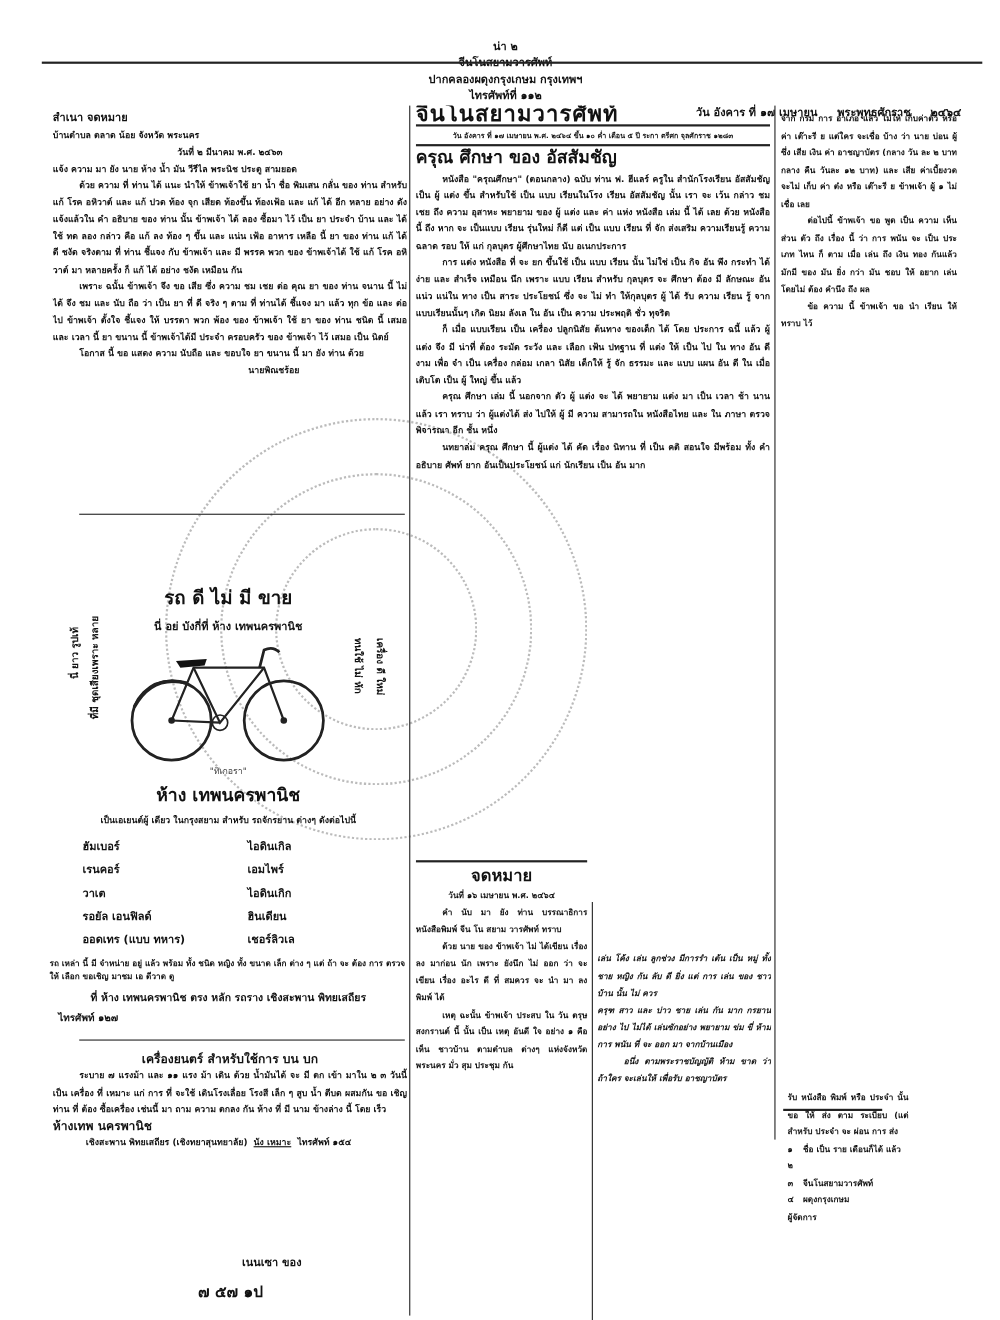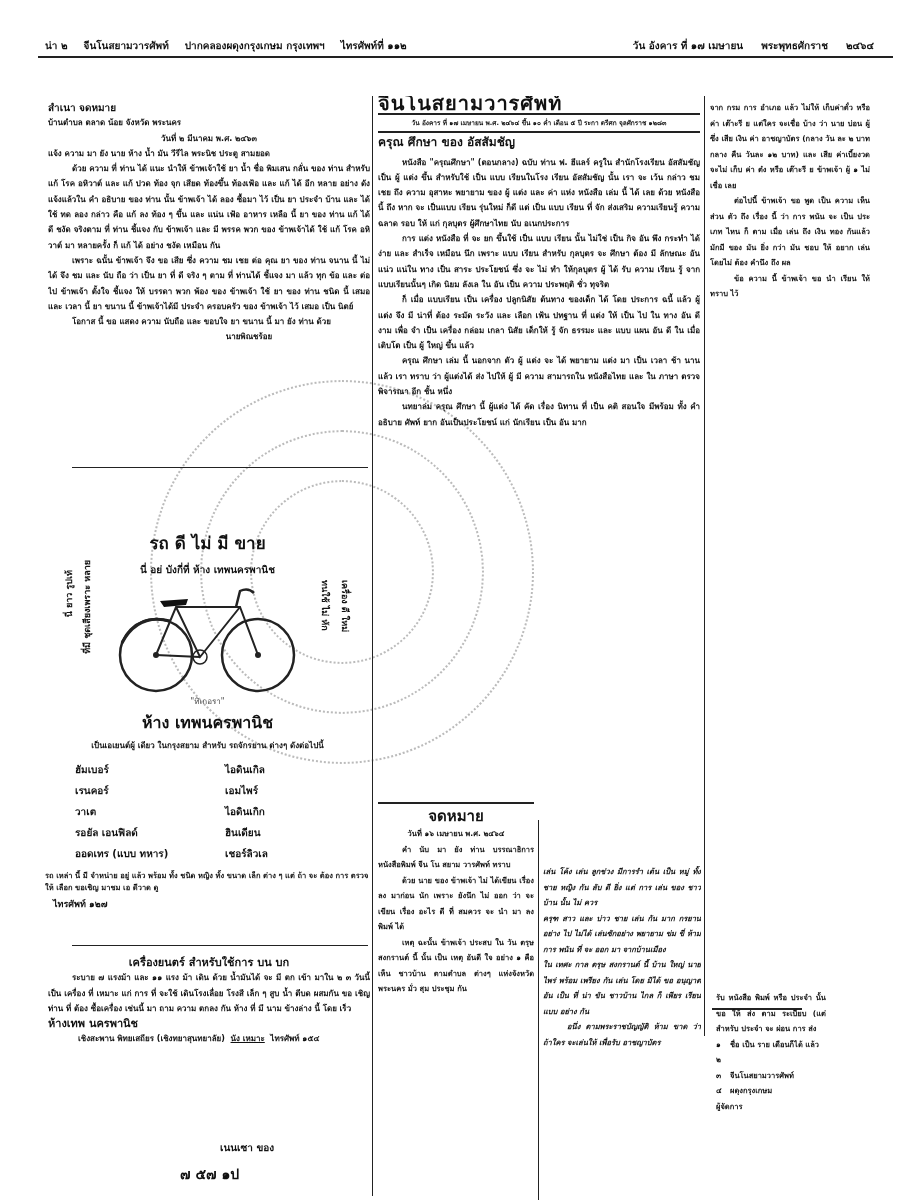--- a/index.html
+++ b/index.html
@@ -3,34 +3,34 @@
 <meta charset="utf-8">
 <style>
   html, body { margin:0; padding:0; }
   body {
     width:909px; height:1200px; background:#ffffff; color:#111;
     font-family: "DejaVu Sans", sans-serif; position:relative; overflow:hidden;
   }
   .page { position:absolute; left:0; top:0; width:909px; height:1200px; }
   .masthead {
     position:absolute; left:45px; top:34px; width:845px; height:22px;
-    display:flex; align-items:center; font-size:10px; font-weight:bold; white-space:nowrap;
+    display:flex; align-items:center; font-size:10px; font-weight:bold; white-space:nowrap;flex-direction:column;
   }
   .masthead span { margin-right:16px; }
   .masthead .right { margin-left:auto; display:flex; gap:2px; }
   .rule-top { position:absolute; left:38px; top:56px; width:855px; height:2px; background:#222; }
   .vrule { position:absolute; width:1px; background:#222; }
   .col { position:absolute; font-size:8px; line-height:15.3px; overflow:hidden; }
   .col p { margin:0 0 0 0; text-align:justify; }
   .indent { text-indent:24px; }
   .right-al { text-align:center; }
   .center { text-align:center !important; }
   .bold { font-weight:bold; }
   .h-title { font-weight:bold; font-size:20px; text-align:center; letter-spacing:1px; }
-  .h-sub { font-weight:bold; font-size:12px; text-align:center; }
+  .h-sub { font-weight:bold; font-size:16px; text-align:center; }
   .hr2 { height:2px; background:#222; margin:2px 0; }
   .ad-box { position:absolute; left:45px; top:485px; width:325px; height:445px; }
   .ad-title { font-size:17px; font-weight:bold; text-align:center; margin-top:44px; }
   .ad-sub { font-size:10px; text-align:center; margin-top:6px; }
   .bike { display:block; margin:8px auto 0; }
   .ad-quote { font-size:8px; text-align:center; color:#444; }
   .ad-shop { font-size:16px; font-weight:bold; text-align:center; margin-top:2px; }
   .ad-line { font-size:8px; text-align:center; margin-top:4px; }
   .brand-grid { display:grid; grid-template-columns: 150px 150px; row-gap:6px; margin:10px 0 0 30px; font-size:10px; font-weight:bold; }
   .vert { position:absolute; writing-mode:vertical-rl; transform:rotate(180deg); font-size:9px; font-weight:bold; white-space:nowrap; }
@@ -107,20 +107,21 @@
       <span>เรนคอร์</span>
       <span>เอมไพร์</span>
       <span>วาเต</span>
       <span>ไอดินเกิก</span>
       <span>รอยัล เอนฟิลด์</span>
       <span>ฮินเดียน</span>
       <span>ออดเทร (แบบ ทหาร)</span>
       <span>เชอร์ลิวเล</span>
     </div>
     <div class="ad-line bold" style="font-size:7.5px; text-align:left; margin-top:8px;">รถ เหล่า นี้ มี จำหน่าย อยู่ แล้ว พร้อม ทั้ง ชนิด หญิง ทั้ง ขนาด เล็ก ต่าง ๆ แต่ ถ้า จะ ต้อง การ ตรวจให้ เลือก ขอเชิญ มาชม เอ ดีวาด ดู</div>
+    <div class="ad-line bold" style="font-size:9.5px; margin-top:6px;">ที่ ห้าง เทพนครพานิช ตรง หลัก รถราง เชิงสะพาน พิทยเสถียร</div>
     <div class="ad-line bold" style="text-align:left; font-size:9px; margin-left:8px;">ไทรศัพท์ ๑๒๗</div>
   </div>
   <div class="vert" style="left:62px; top:570px;">นี่ ยาว รูปเท้</div>
   <div class="vert" style="left:80px; top:560px;">ที่มี ชุดเสียงเพราะ หลาย</div>
   <div class="vert2" style="left:318px; top:580px;">ทนใช้ ไม่ หัก</div>
   <div class="vert2" style="left:338px; top:580px;">เครื่อง ดี ใหม่</div>
 
   <div style="position:absolute; left:72px; top:945px; width:296px; height:1px; background:#222;"></div>
 
   <div class="col" style="left:48px; top:955px; width:322px; height:130px;">
@@ -145,33 +146,32 @@
     <p class="center bold" style="font-size:6.5px; line-height:12px;">วัน อังคาร ที่ ๑๗ เมษายน พ.ศ. ๒๔๖๔ ขึ้น ๑๐ ค่ำ เดือน ๕ ปี ระกา ตรีศก จุลศักราช ๑๒๘๓</p>
     <div class="hr2"></div>
     <p class="h-sub" style="margin:2px 0 4px;">ครุณ ศึกษา ของ อัสสัมชัญ</p>
     <p class="indent bold">หนังสือ "ครุณศึกษา" (ตอนกลาง) ฉบับ ท่าน ฟ. ฮีแลร์ ครูใน สำนักโรงเรียน อัสสัมชัญ เป็น ผู้ แต่ง ขึ้น สำหรับใช้ เป็น แบบ เรียนในโรง เรียน อัสสัมชัญ นั้น เรา จะ เว้น กล่าว ชม เชย ถึง ความ อุสาหะ พยายาม ของ ผู้ แต่ง และ ค่า แห่ง หนังสือ เล่ม นี้ ได้ เลย ด้วย หนังสือ นี้ ถึง หาก จะ เป็นแบบ เรียน รุ่นใหม่ ก็ดี แต่ เป็น แบบ เรียน ที่ จัก ส่งเสริม ความเรียนรู้ ความ ฉลาด รอบ ให้ แก่ กุลบุตร ผู้ศึกษาไทย นับ อเนกประการ</p>
     <p class="indent bold">การ แต่ง หนังสือ ที่ จะ ยก ขึ้นใช้ เป็น แบบ เรียน นั้น ไม่ใช่ เป็น กิจ อัน พึง กระทำ ได้ ง่าย และ สำเร็จ เหมือน นึก เพราะ แบบ เรียน สำหรับ กุลบุตร จะ ศึกษา ต้อง มี ลักษณะ อัน แน่ว แน่ใน ทาง เป็น สาระ ประโยชน์ ซึ่ง จะ ไม่ ทำ ให้กุลบุตร ผู้ ได้ รับ ความ เรียน รู้ จาก แบบเรียนนั้นๆ เกิด นิยม ลังเล ใน อัน เป็น ความ ประพฤติ ชั่ว ทุจริต</p>
     <p class="indent bold">ก็ เมื่อ แบบเรียน เป็น เครื่อง ปลูกนิสัย ต้นทาง ของเด็ก ได้ โดย ประการ ฉนี้ แล้ว ผู้ แต่ง จึง มี น่าที่ ต้อง ระมัด ระวัง และ เลือก เฟ้น ปทฐาน ที่ แต่ง ให้ เป็น ไป ใน ทาง อัน ดี งาม เพื่อ จำ เป็น เครื่อง กล่อม เกลา นิสัย เด็กให้ รู้ จัก ธรรมะ และ แบบ แผน อัน ดี ใน เมื่อ เติบโต เป็น ผู้ ใหญ่ ขึ้น แล้ว</p>
     <p class="indent bold">ครุณ ศึกษา เล่ม นี้ นอกจาก ตัว ผู้ แต่ง จะ ได้ พยายาม แต่ง มา เป็น เวลา ช้า นาน แล้ว เรา ทราบ ว่า ผู้แต่งได้ ส่ง ไปให้ ผู้ มี ความ สามารถใน หนังสือไทย และ ใน ภาษา ตรวจ พิจารณา อีก ชั้น หนึ่ง</p>
     <p class="indent bold">นทยาล่ม ครุณ ศึกษา นี้ ผู้แต่ง ได้ คัด เรื่อง นิทาน ที่ เป็น คติ สอนใจ มีพร้อม ทั้ง คำ อธิบาย ศัพท์ ยาก อันเป็นประโยชน์ แก่ นักเรียน เป็น อัน มาก</p>
   </div>
 
-  <div class="col" style="left:378px; top:800px; width:156px; height:400px; font-size:7.5px; line-height:15.5px;">
+  <div class="col" style="left:378px; top:780px; width:156px; height:400px; font-size:7.5px; line-height:15.5px;">
     <div class="hr2"></div>
     <p class="center bold" style="font-size:15px; line-height:20px;">จดหมาย</p>
     <p class="center bold">วันที่ ๑๖ เมษายน พ.ศ. ๒๔๖๔</p>
     <p class="indent bold">คำ นับ มา ยัง ท่าน บรรณาธิการ หนังสือพิมพ์ จีน โน สยาม วารศัพท์ ทราบ</p>
     <p class="indent bold">ด้วย นาย ของ ข้าพเจ้า ไม่ ได้เขียน เรื่อง ลง มาก่อน นัก เพราะ ยังนึก ไม่ ออก ว่า จะ เขียน เรื่อง อะไร ดี ที่ สมควร จะ นำ มา ลง พิมพ์ ได้</p>
     <p class="indent bold">เหตุ ฉะนั้น ข้าพเจ้า ประสบ ใน วัน ตรุษ สงกรานต์ นี้ นั้น เป็น เหตุ อันดี ใจ อย่าง ๑ คือ เห็น ชาวบ้าน ตามตำบล ต่างๆ แห่งจังหวัด พระนคร มั่ว สุม ประชุม กัน</p>
   </div>
 
   <div class="col" style="left:543px; top:864px; width:158px; height:380px; font-size:7.5px; line-height:15.5px;font-style:italic;">
     <p class="bold">เล่น โค้ง เล่น ลูกช่วง มีการรำ เต้น เป็น หมู่ ทั้ง ชาย หญิง กัน ลับ ดี ยิ่ง แต่ การ เล่น ของ ชาว บ้าน นั้น ไม่ ควร</p>
     <p class="bold">ครุฑ สาว และ บ่าว ชาย เล่น กัน มาก กรยาน อย่าง ไป ไม่ได้ เล่นซักอย่าง พยายาม ข่ม ขี่ ห้ามการ พนัน ที่ จะ ออก มา จากบ้านเมือง</p>
-    <p class="bold">ใน เทศะ กาล ตรุษ สงกรานต์ นี้ บ้าน ใหญ่ นาย ไพร่ พร้อม เพรียง กัน เล่น โดย มิได้ ขอ อนุญาต อัน เป็น ที่ น่า ขัน ชาวบ้าน ไกล ก็ เพียร เรียน แบบ อย่าง กัน</p>
     <p class="indent bold">อนึ่ง ตามพระราชบัญญัติ ห้าม ขาด ว่า ถ้าใคร จะเล่นให้ เพื่อรับ อาชญาบัตร</p>
   </div>
 
   <div class="col" style="left:710px; top:100px; width:160px; height:900px; font-size:7.5px; line-height:15.5px;">
     <p class="bold">จาก กรม การ อำเภอ แล้ว ไม่ให้ เก็บค่าตั๋ว หรือ ค่า เต๊าะรี ย แต่ใคร จะเชื่อ บ้าง ว่า นาย บ่อน ผู้ ซึ่ง เสีย เงิน ค่า อาชญาบัตร (กลาง วัน ละ ๒ บาท กลาง คืน วันละ ๑๒ บาท) และ เสีย ค่าเบี้ยงวด จะไม่ เก็บ ค่า ต๋ง หรือ เต๊าะรี ย ข้าพเจ้า ผู้ ๑ ไม่เชื่อ เลย</p>
     <p class="indent bold">ต่อไปนี้ ข้าพเจ้า ขอ พูด เป็น ความ เห็น ส่วน ตัว ถึง เรื่อง นี้ ว่า การ พนัน จะ เป็น ประ เภท ไหน ก็ ตาม เมื่อ เล่น ถึง เงิน ทอง กันแล้ว มักมี ของ มัน ยิ่ง กว่า มัน ชอบ ให้ อยาก เล่น โดยไม่ ต้อง คำนึง ถึง ผล</p>
     <p class="indent bold">ข้อ ความ นี้ ข้าพเจ้า ขอ นำ เรียน ให้ ทราบ ไว้</p>
   </div>
 
   <div style="position:absolute; left:712px; top:1008px; width:90px; height:2px; background:#222;"></div>

